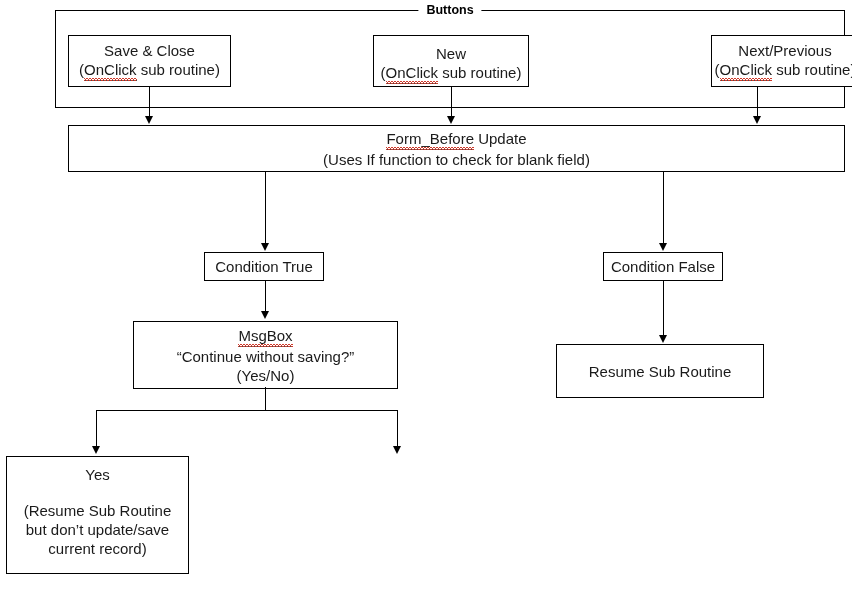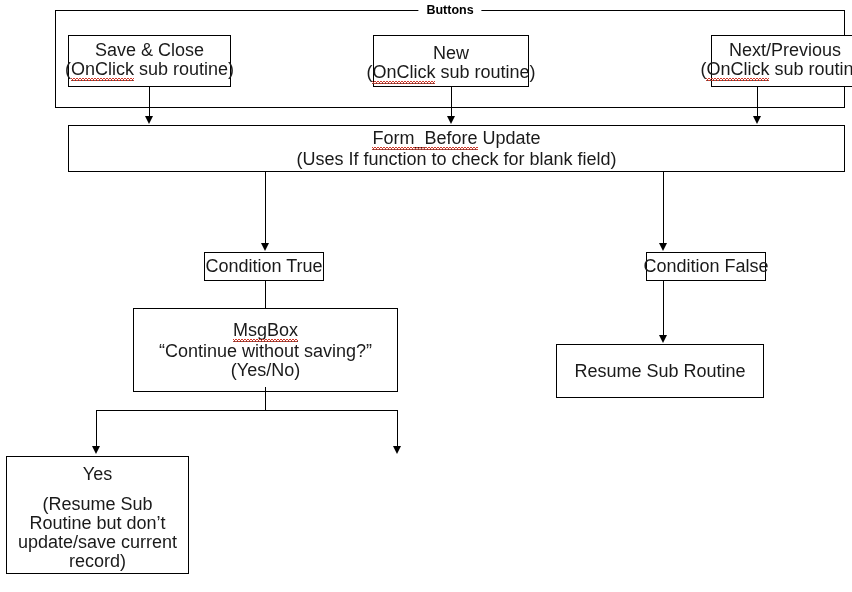--- a/index.html
+++ b/index.html
@@ -45,21 +45,21 @@
   .node {
     position: absolute;
     box-sizing: border-box;
     border: 1px solid #000000;
     background: #ffffff;
     display: flex;
     flex-direction: column;
     align-items: center;
     justify-content: center;
     text-align: center;
-    font-size: 18px;
+    font-size: 15px;
     line-height: 19px;
     color: #1a1a1a;
     padding: 2px 6px;
   }
   .node .line {
     display: block;
     white-space: nowrap;
   }
   .node .line.wrap {
     white-space: normal;
@@ -148,31 +148,31 @@
   <div class="conn-v" style="left:265px; top:172px; height:72px;"></div>
   <div class="arrowhead" style="left:261px; top:243px;"></div>
 
   <div class="conn-v" style="left:663px; top:172px; height:72px;"></div>
   <div class="arrowhead" style="left:659px; top:243px;"></div>
 
   <div class="node" style="left:204px; top:252px; width:120px; height:29px;">
     <span class="line">Condition True</span>
   </div>
 
-  <div class="node" style="left:603px; top:252px; width:120px; height:29px;margin-left:43px;">
+  <div class="node" style="left:603px; top:252px; width:120px; height:29px;">
     <span class="line">Condition False</span>
   </div>
 
   <div class="conn-v" style="left:265px; top:281px; height:32px;"></div>
   <div class="arrowhead" style="left:261px; top:311px;"></div>
 
   <div class="conn-v" style="left:663px; top:281px; height:56px;"></div>
   <div class="arrowhead" style="left:659px; top:335px;"></div>
 
-  <div class="node" style="left:133px; top:308px; width:265px; height:84px;">
+  <div class="node" style="left:133px; top:321px; width:265px; height:68px;">
     <span class="line"><span class="squiggle underline-word">MsgBox</span></span>
     <span class="line">“Continue without saving?”</span>
     <span class="line">(Yes/No)</span>
   </div>
 
   <div class="node" style="left:556px; top:344px; width:208px; height:54px;">
     <span class="line">Resume Sub Routine</span>
   </div>
 
   <div class="conn-v" style="left:265px; top:387px; height:24px;"></div>

